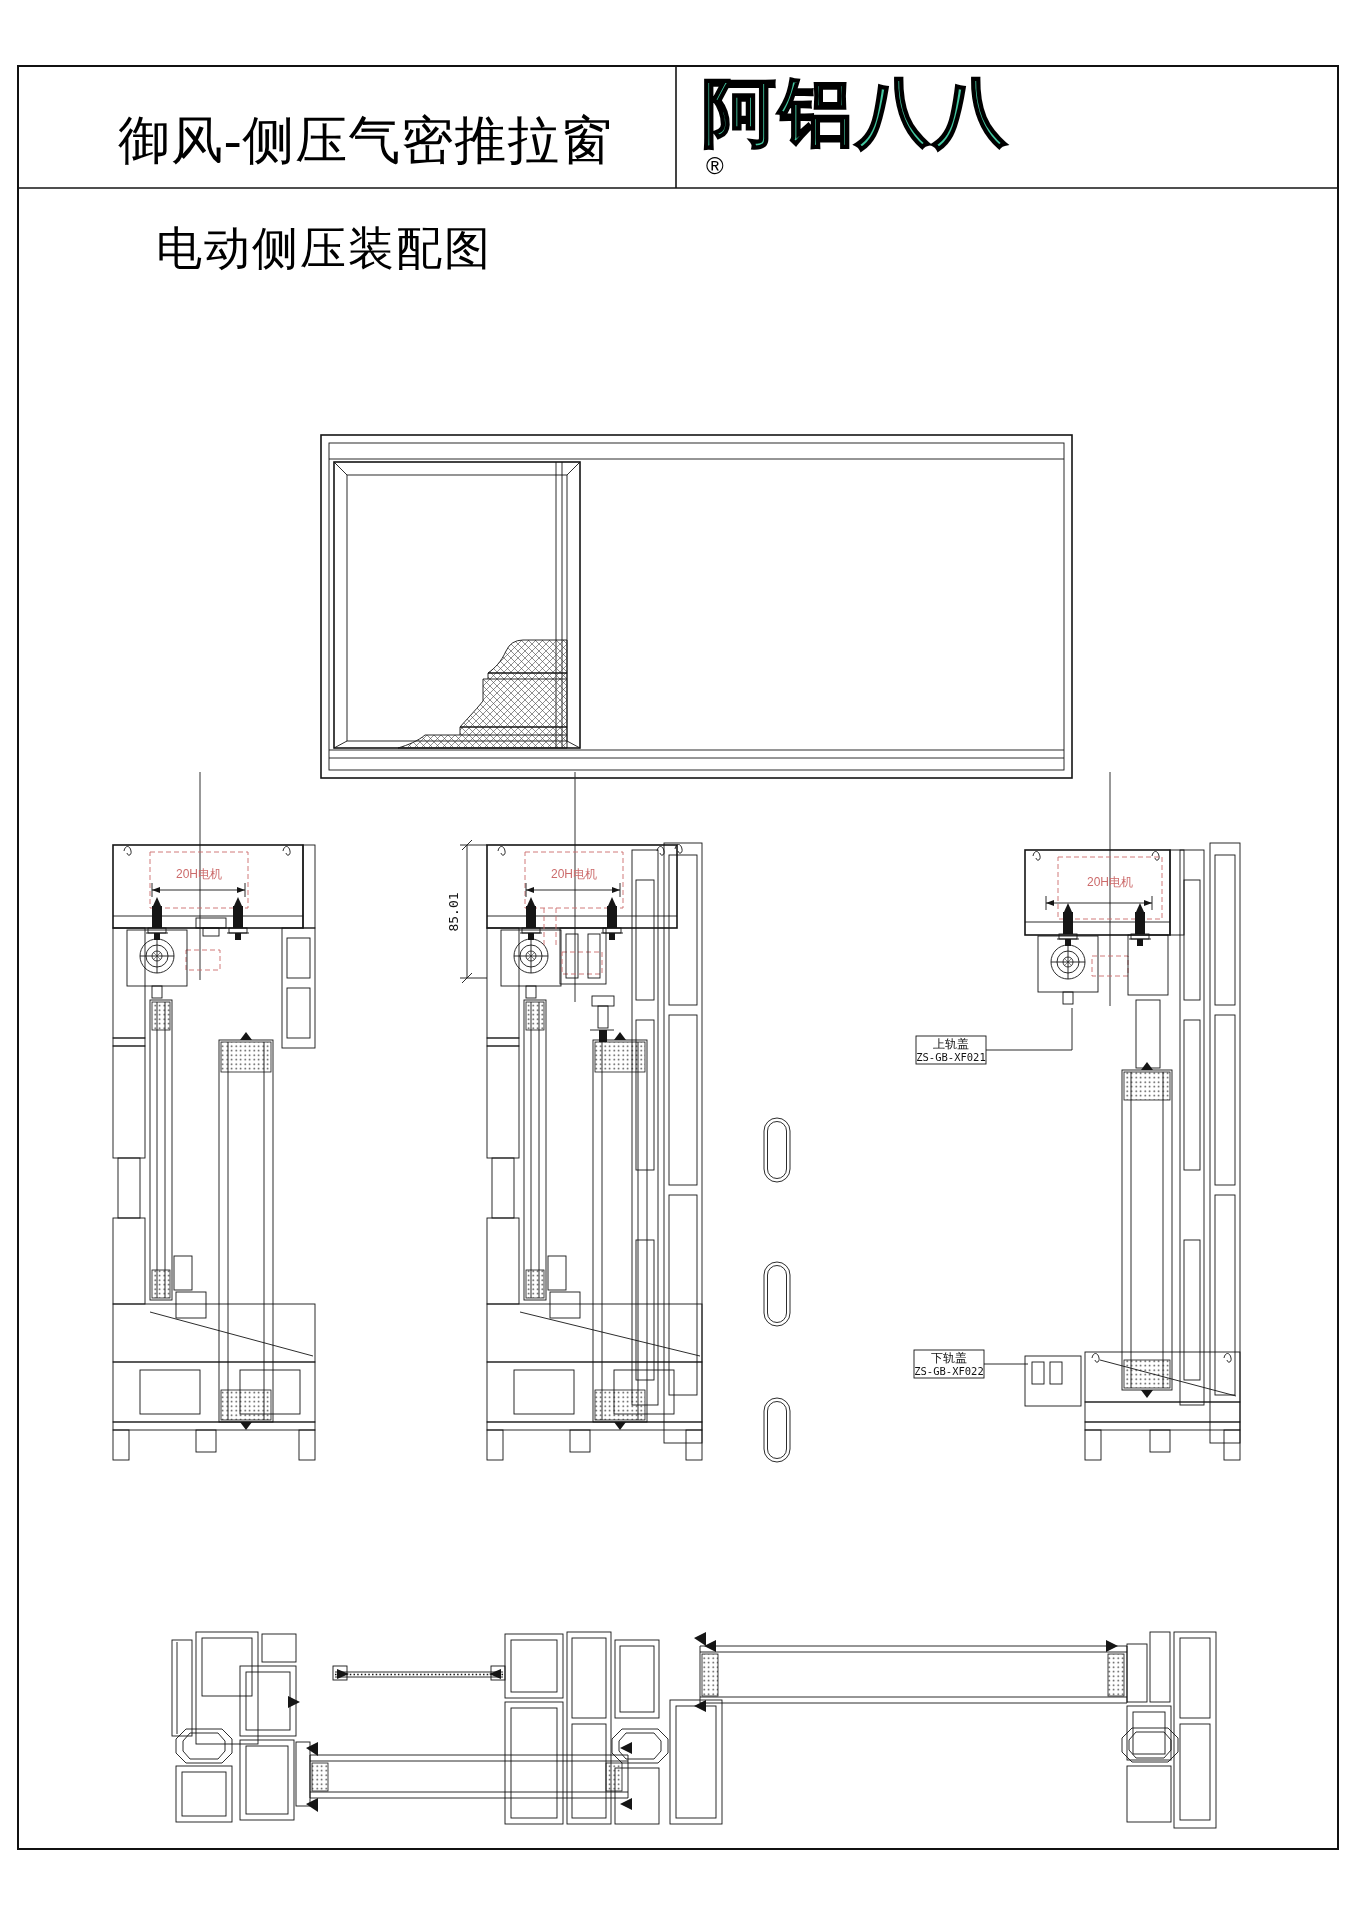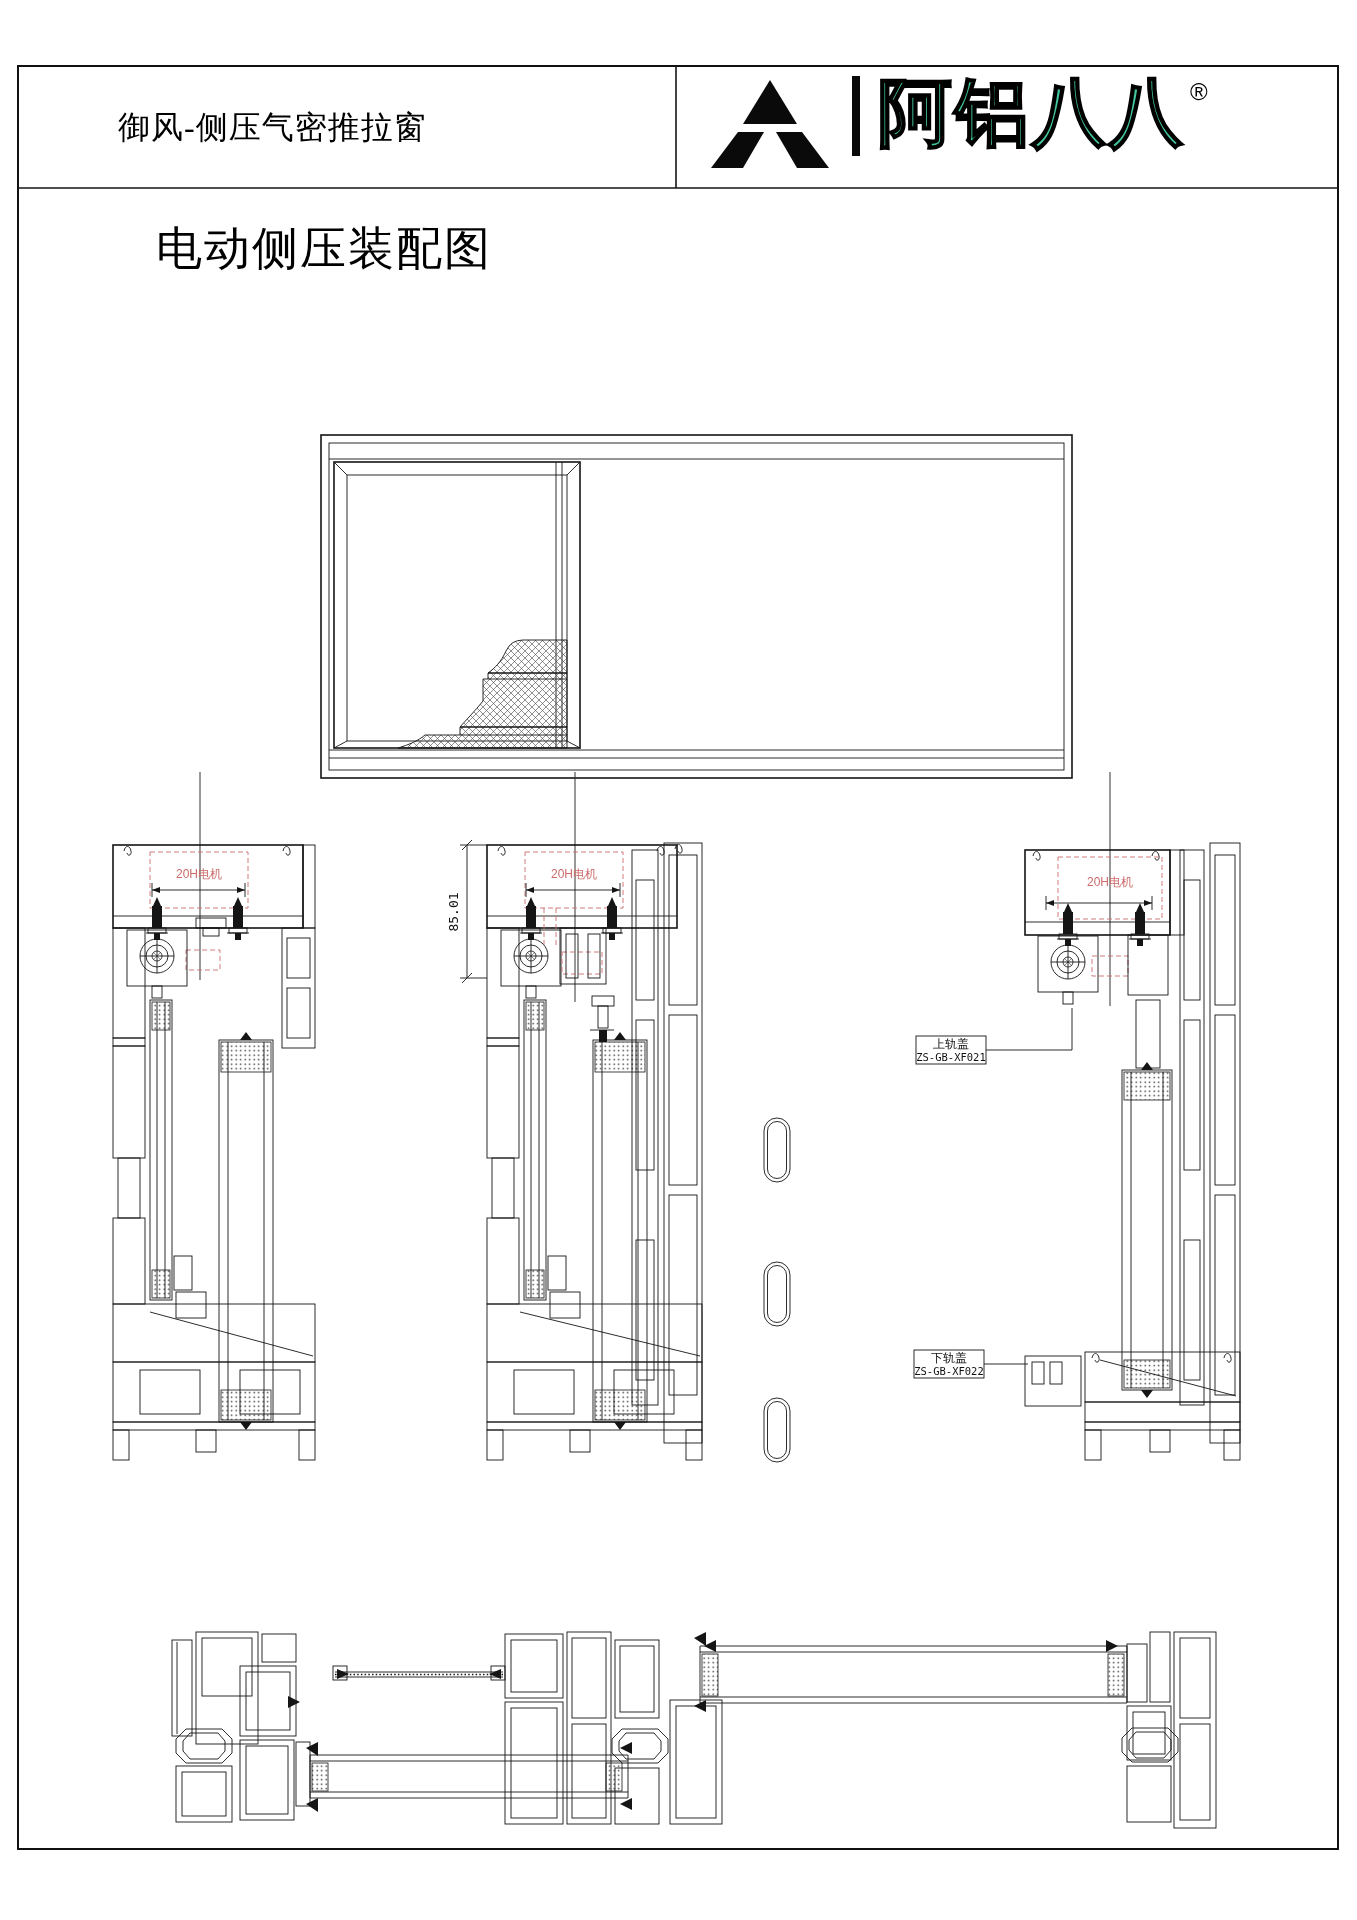--- a/index.html
+++ b/index.html
@@ -10,24 +10,24 @@
   .med{fill:none;stroke:#151515;stroke-width:1.6;}
   .blk{fill:#151515;stroke:none;}
   .dotsf{fill:url(#pat-dots);stroke:#151515;stroke-width:0.8;}
   .xhf{fill:url(#pat-xh);stroke:#151515;stroke-width:0.9;}
   .rdash{fill:none;stroke:#cc6b6b;stroke-width:0.9;stroke-dasharray:5 3;}
   .rtext{font-family:"Liberation Sans",sans-serif;font-size:12px;fill:#cc6b6b;}
   .ltext{font-size:12px;fill:#111;}
   .ctext{font-size:10.5px;fill:#111;font-family:"DejaVu Sans Mono",monospace;}
   .dimtext{font-size:13px;fill:#111;font-family:"DejaVu Sans Mono",monospace;}
   .title{position:absolute;left:118px;top:106px;width:400px;text-align:left;
-         font-size:32px;color:#000;letter-spacing:1px;white-space:nowrap;}
+         font-size:52px;color:#000;letter-spacing:1px;white-space:nowrap;}
   .subtitle{position:absolute;left:156px;top:218px;font-size:46px;color:#000;
             letter-spacing:2px;white-space:nowrap;}
-  .logo{position:absolute;left:702px;top:76px;height:96px;display:flex;align-items:flex-start;}
+  .logo{position:absolute;left:702px;top:76px;height:96px;display:flex;align-items:flex-end;flex-direction:column;}
   .logo-bar{width:8px;height:80px;background:#0a0a0a;margin:0 18px 0 14px;}
   .brand{font-family:"Liberation Sans",sans-serif;font-weight:bold;font-size:74px;
          line-height:1;color:#43c8a1;-webkit-text-stroke:2px #000;letter-spacing:3px;}
   .regmark{font-size:24px;color:#000;align-self:flex-start;margin-left:4px;margin-top:2px;
            font-family:"Liberation Sans",sans-serif;}
 </style>
 </head>
 <body>
 
 <div class="page">

